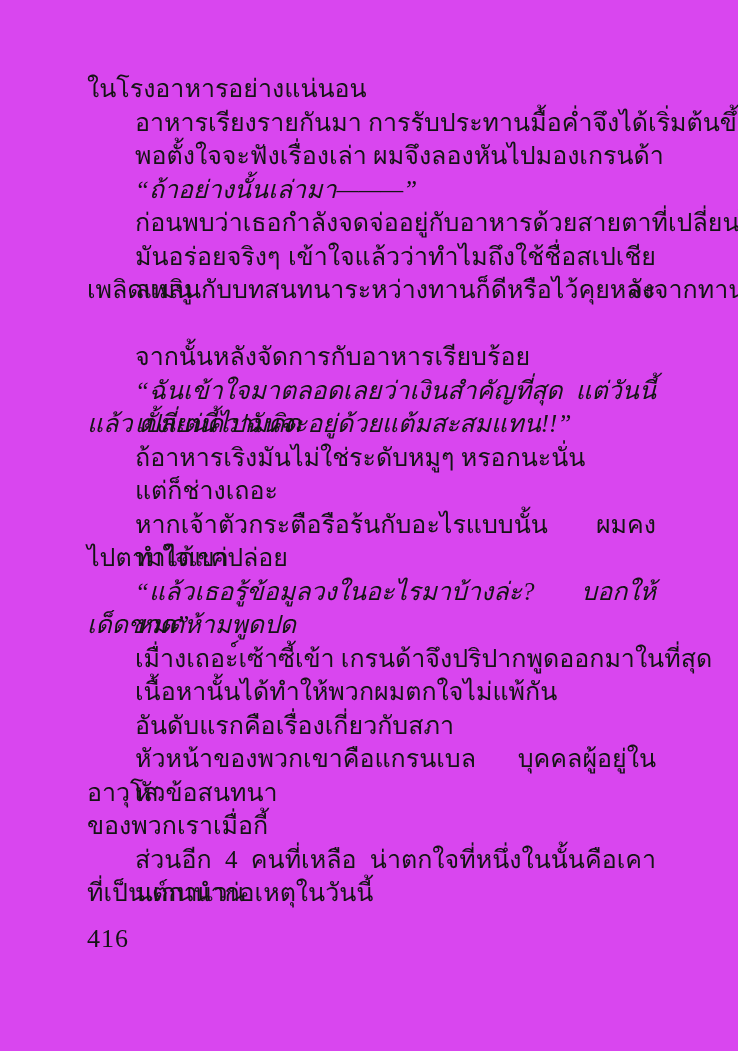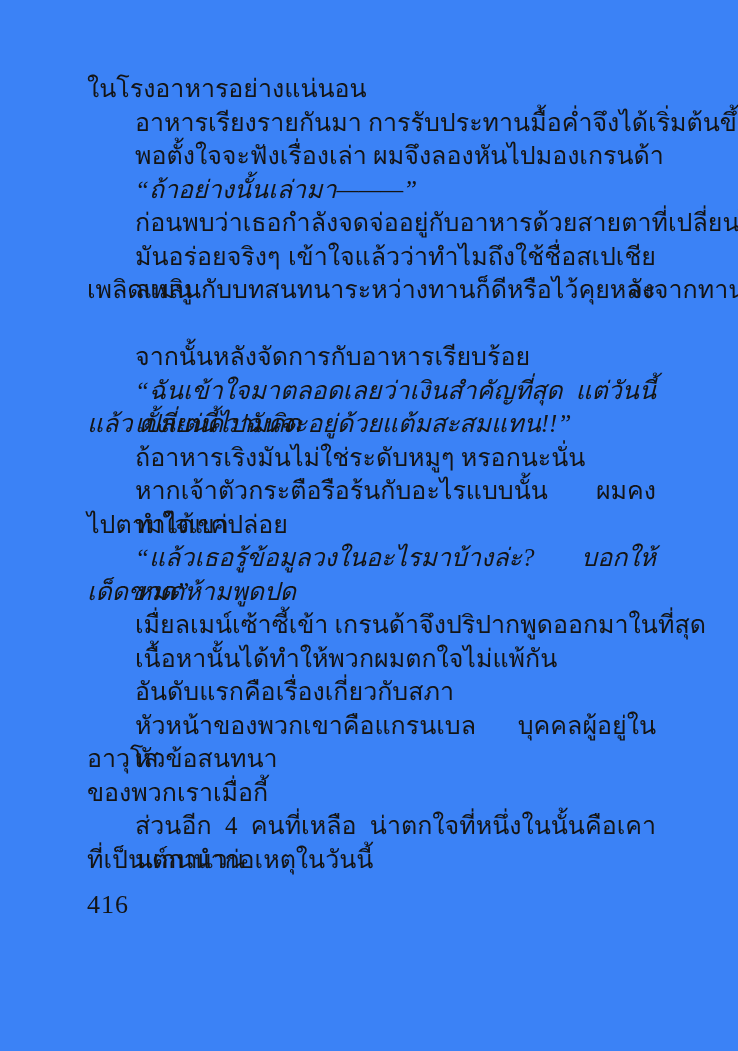--- a/index.html
+++ b/index.html
@@ -6,21 +6,21 @@
   html, body {
     width: 738px;
     height: 1051px;
     background: #ffffff;
     overflow: hidden;
   }
   .book-page {
     position: relative;
     width: 738px;
     height: 1051px;
-    background: #3b82f6;
+    background: #d946ef;
     color: #141414;
     font-family: "Liberation Serif", "DejaVu Serif", serif;
     padding: 72px 82px 0 87px;
   }
   .text-block {
     width: 569px;
     font-size: 25px;
     line-height: 33.5px;
   }
   .line {
@@ -53,25 +53,26 @@
       <div class="line indent">พอตั้งใจจะฟังเรื่องเล่า ผมจึงลองหันไปมองเกรนด้า</div>
       <div class="line indent italic">“ถ้าอย่างนั้นเล่ามา———”</div>
       <div class="line indent">ก่อนพบว่าเธอกำลังจดจ่ออยู่กับอาหารด้วยสายตาที่เปลี่ยนไป</div>
       <div class="line indent full">มันอร่อยจริงๆ เข้าใจแล้วว่าทำไมถึงใช้ชื่อสเปเชียลเมนู จะ</div>
       <div class="line">เพลิดเพลินกับบทสนทนาระหว่างทานก็ดีหรือไว้คุยหลังจากทานเสร็จก็ได้</div>
       <div class="line blank"></div>
       <div class="line indent">จากนั้นหลังจัดการกับอาหารเรียบร้อย</div>
       <div class="line indent italic full">“ฉันเข้าใจมาตลอดเลยว่าเงินสำคัญที่สุด แต่วันนี้เปลี่ยนความคิด</div>
       <div class="line italic">แล้ว ตั้งแต่นี้ไปฉันจะอยู่ด้วยแต้มสะสมแทน!!”</div>
       <div class="line indent">ถ้อาหารเริงมันไม่ใช่ระดับหมูๆ หรอกนะนั่น</div>
+      <div class="line indent">แต่ก็ช่างเถอะ</div>
       <div class="line indent full">หากเจ้าตัวกระตือรือร้นกับอะไรแบบนั้น ผมคงทำได้แค่ปล่อย</div>
       <div class="line">ไปตามใจเขา</div>
       <div class="line indent italic full">“แล้วเธอรู้ข้อมูลวงในอะไรมาบ้างล่ะ? บอกให้หมดห้ามพูดปด</div>
       <div class="line italic">เด็ดขาด”</div>
-      <div class="line indent">เมื่ยลเมน์เซ้าซี้เข้า เกรนด้าจึงปริปากพูดออกมาในที่สุด</div>
+      <div class="line indent">เมื่างเถอะ์เซ้าซี้เข้า เกรนด้าจึงปริปากพูดออกมาในที่สุด</div>
       <div class="line indent">เนื้อหานั้นได้ทำให้พวกผมตกใจไม่แพ้กัน</div>
       <div class="line indent">อันดับแรกคือเรื่องเกี่ยวกับสภา</div>
       <div class="line indent full">หัวหน้าของพวกเขาคือแกรนเบล บุคคลผู้อยู่ในหัวข้อสนทนา</div>
       <div class="line">อาวุโส</div>
       <div class="line">ของพวกเราเมื่อกี้</div>
       <div class="line indent full">ส่วนอีก 4 คนที่เหลือ น่าตกใจที่หนึ่งในนั้นคือเคานต์กาแวน</div>
       <div class="line">ที่เป็นแกนนำก่อเหตุในวันนี้</div>
     </div>
   <div class="page-footer">
     <span>416</span>

